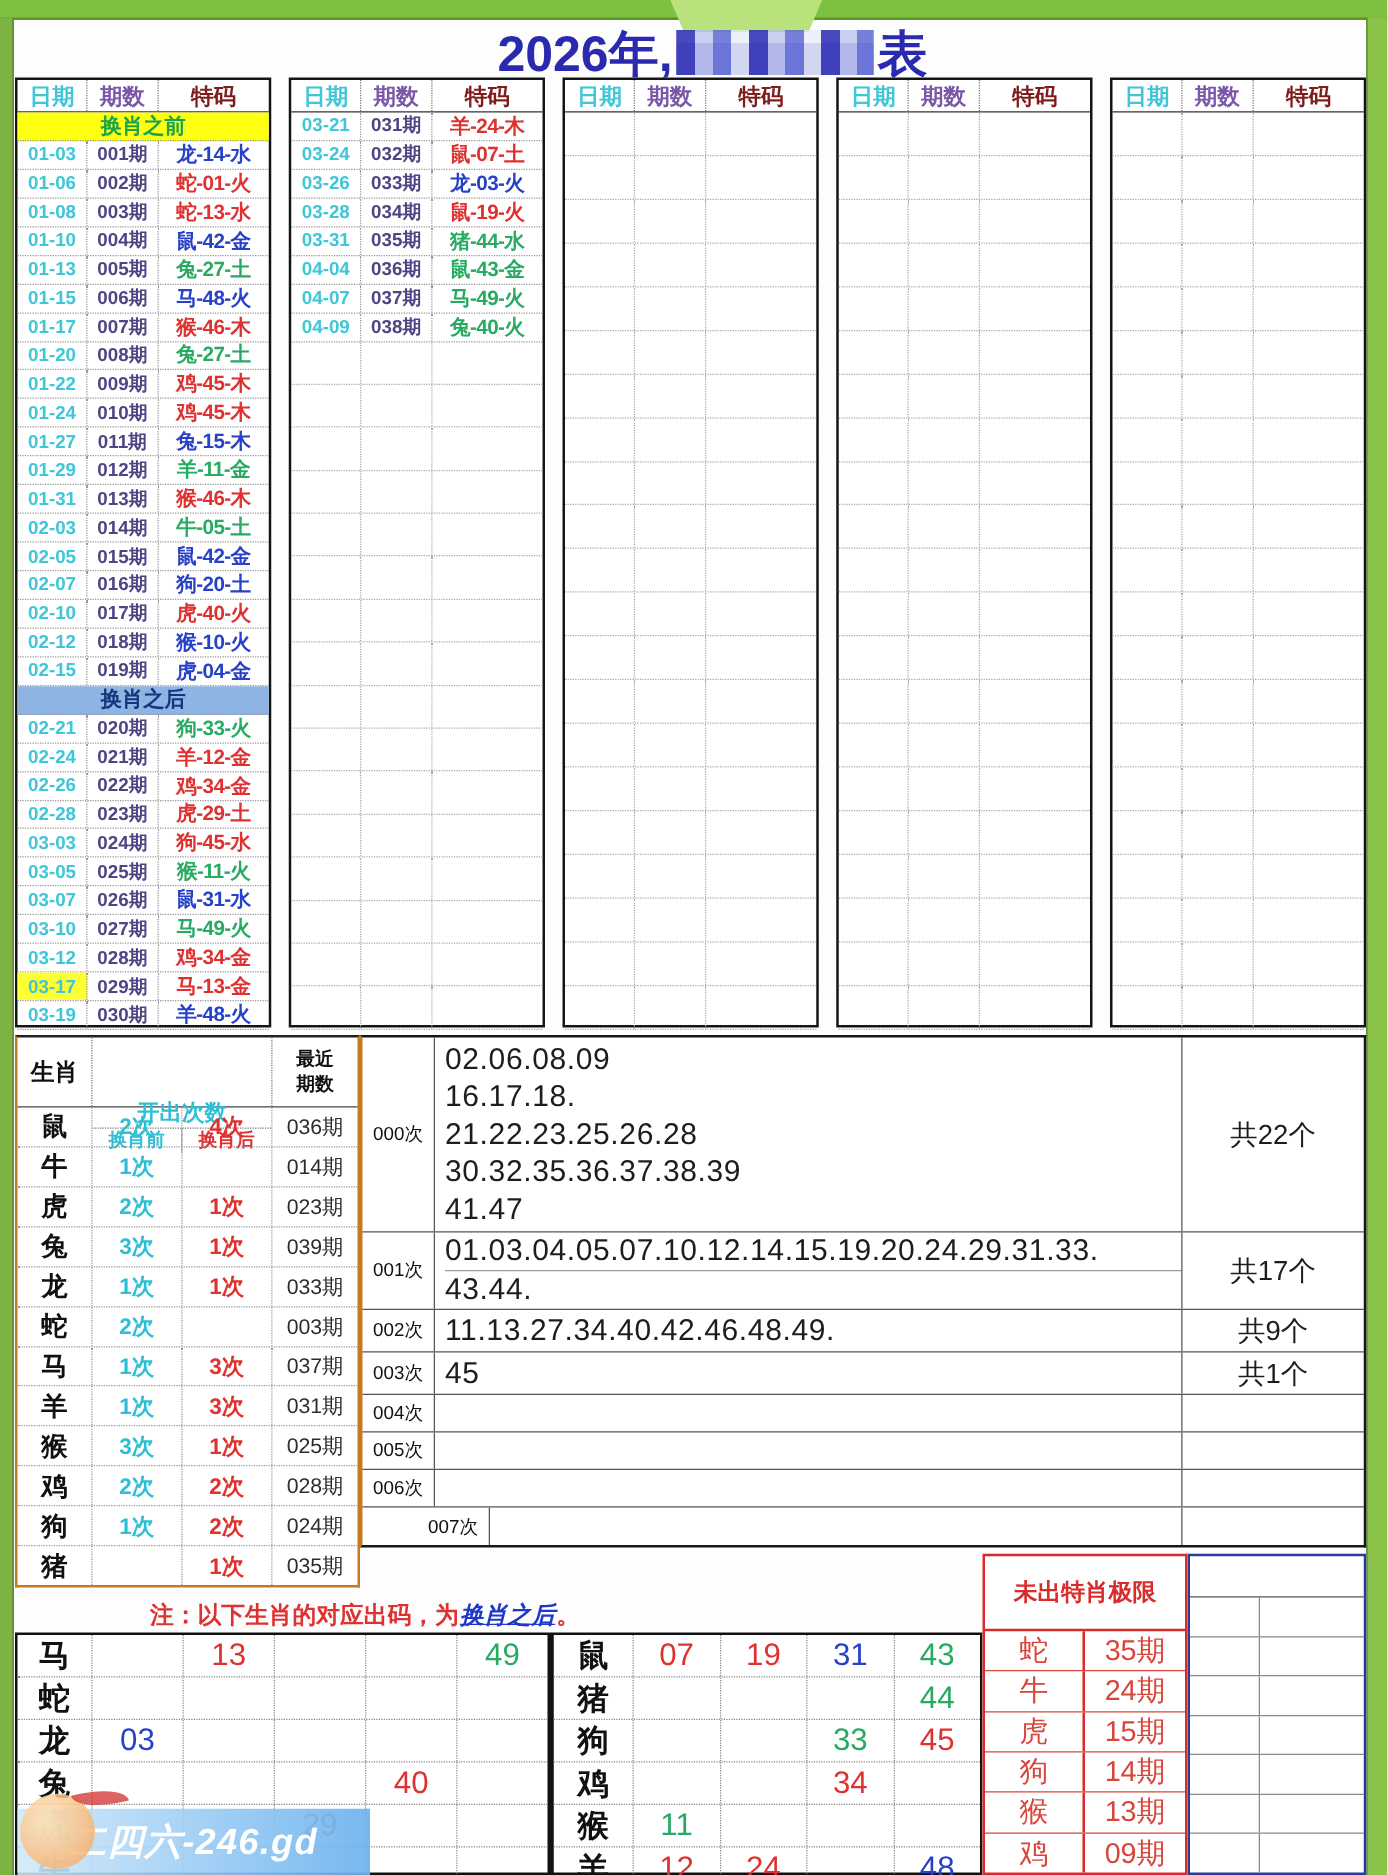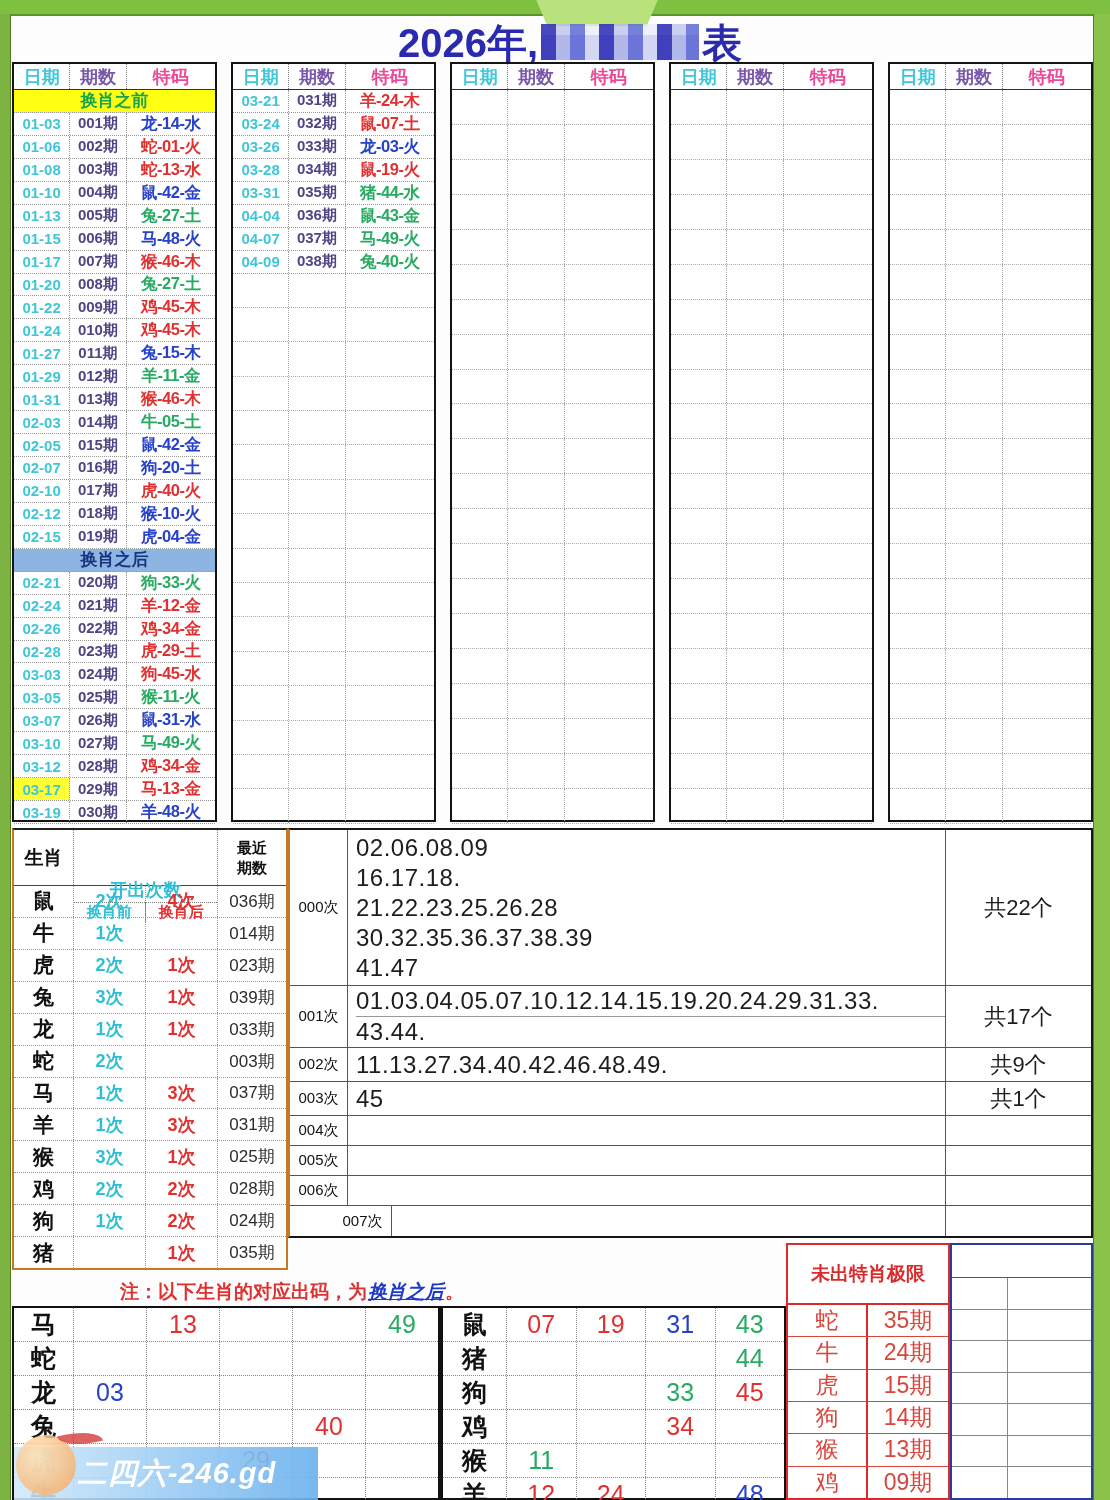--- a/index.html
+++ b/index.html
@@ -18,21 +18,21 @@
     background:
       repeating-linear-gradient(90deg,rgba(40,40,180,.85) 0 15px,rgba(160,168,232,.55) 15px 29px,rgba(84,96,210,.8) 29px 44px,rgba(222,226,250,.5) 44px 58px),
       linear-gradient(180deg,rgba(255,255,255,.35) 0 30%,rgba(46,50,190,.25) 30% 100%);}
   
   .main{position:absolute;left:12px;top:62px;width:1081px;height:760px;display:flex;gap:14px;}
   .group{width:205px;border:2.5px solid #141414;box-sizing:border-box;display:flex;flex-direction:column;background:#fff;}
   .g-header{height:26px;display:flex;border-bottom:1px solid #333;box-sizing:border-box;flex:none;}
   .h{display:flex;align-items:center;justify-content:center;font-size:18px;font-weight:bold;box-sizing:border-box;}
   .h-date{width:28%;color:#3fc6d8;border-right:1px dotted #777;}
   .h-period{width:28%;color:#7a57a8;border-right:1px dotted #777;}
-  .h-code{width:44%;color:#ec4899;}
+  .h-code{width:44%;color:#7f1d1d;}
   .row{display:flex;height:22.94px;flex:none;border-bottom:1px dotted #999;box-sizing:border-box;}
   .cd{width:28%;display:flex;align-items:center;justify-content:center;color:#3fc6d8;font-weight:bold;font-size:15px;border-right:1px dotted #999;box-sizing:border-box;}
   .cp{width:28%;display:flex;align-items:center;justify-content:center;color:#4f4585;font-weight:bold;font-size:15px;border-right:1px dotted #999;box-sizing:border-box;}
   .cc{width:44%;display:flex;align-items:center;justify-content:center;font-weight:bold;font-size:16.5px;letter-spacing:-.5px;}
   .banner{height:22.94px;flex:none;display:flex;align-items:center;justify-content:center;
           font-size:17px;font-weight:bold;border-bottom:1px dotted #999;box-sizing:border-box;}
   .b-yellow{background:#ffff12;color:#18a44c;}
   .b-blue{background:#8db4e2;color:#15357e;}
   .hl{background:#ffff35;}
   .row-e{display:flex;flex:none;border-bottom:1px dotted #aaa;box-sizing:border-box;}
@@ -91,21 +91,21 @@
   .bluebox{position:absolute;left:950px;top:1243px;width:143px;height:257px;background:#fff;border:2.5px solid #2b3a9e;box-sizing:border-box;display:flex;flex-direction:column;}
   .bb-head{height:33px;flex:none;border-bottom:1px solid #555;box-sizing:border-box;}
   .bb-row{display:flex;flex:1;border-bottom:1px solid #888;box-sizing:border-box;}
   .bb-row:last-child{border-bottom:none;}
   .bb-c1{width:40%;border-right:1px solid #888;box-sizing:border-box;}
   .bb-c2{flex:1;}
   
   .wm{position:absolute;left:14px;top:1447px;width:282px;height:53px;z-index:6;
       background:linear-gradient(90deg,rgba(208,233,250,.88),rgba(108,178,238,.92));
       display:flex;align-items:center;justify-content:center;
-      color:#fff;font-weight:bold;font-style:italic;font-size:29px;letter-spacing:1px;padding-left:22px;}
+      color:#fff;font-weight:bold;font-style:italic;font-size:29px;letter-spacing:1px;}
   .wm-circle{position:absolute;left:2px;top:-12px;width:60px;height:60px;border-radius:50%;
       background:radial-gradient(circle at 35% 35%,#ffe3b8,#f3a45c);opacity:.85;}
   .wm-leaf{position:absolute;left:44px;top:-16px;width:44px;height:15px;background:#d43c3c;
       border-radius:0 100% 0 100%;transform:rotate(-14deg);opacity:.8;}
 </style>
 </head>
 <body>
 
 <div class="page">
   <div class="top-bar"></div>

